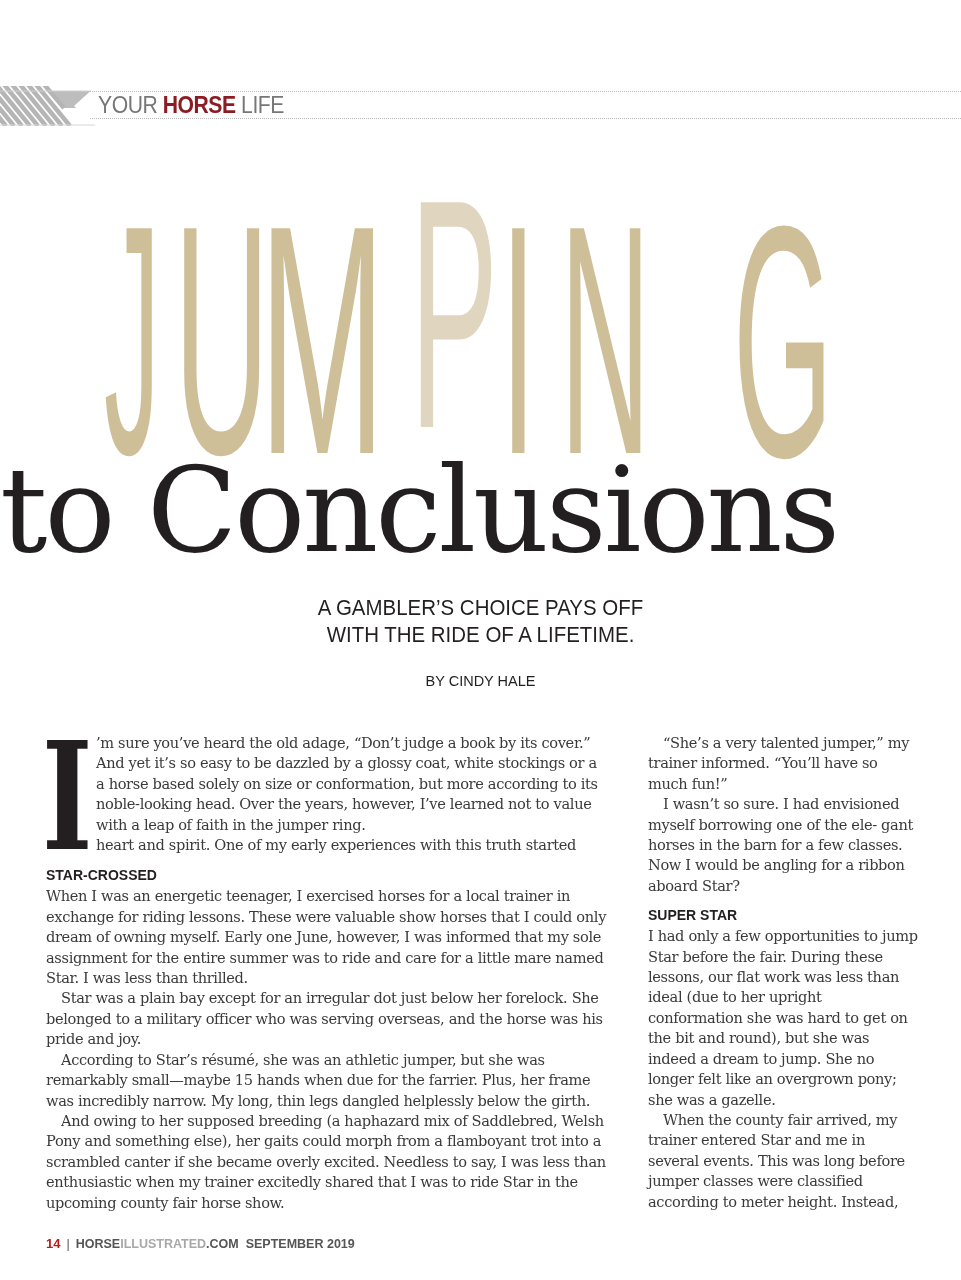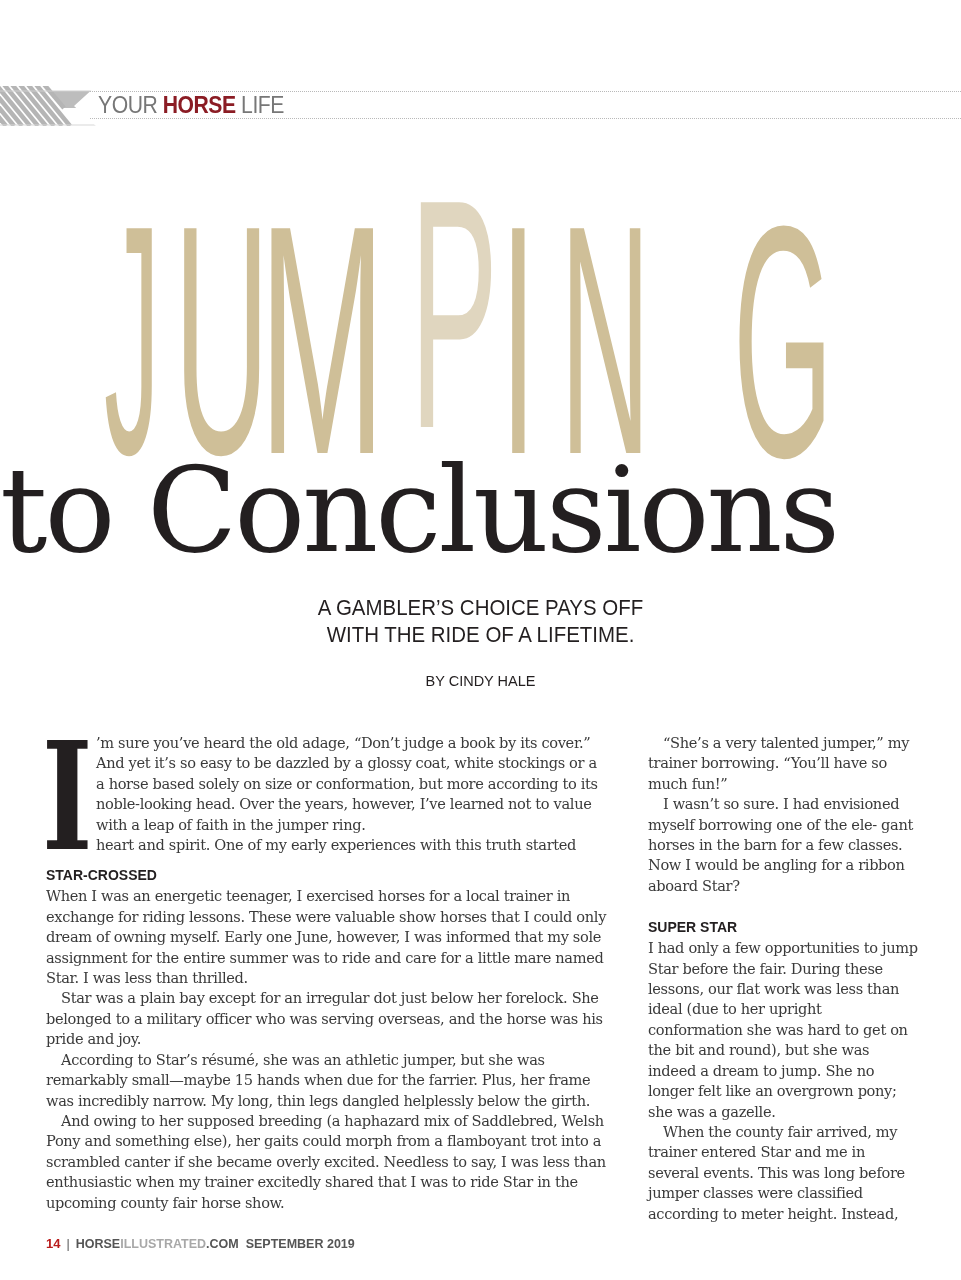--- a/index.html
+++ b/index.html
@@ -33,21 +33,21 @@
     .col-right { left: 648px; top: 733px; width: 272px; }
     .col p { margin: 0; text-indent: 15px; }
     .col p.noindent { text-indent: 0; }
     .line { display: block; white-space: nowrap; }
 
     .dropcap-wrap { position: relative; }
     .dropcap { position: absolute; left: -4px; top: -12px; font-family: "DejaVu Serif", serif; font-weight: bold; font-size: 150px; line-height: 150px; color: #231f20; transform: scaleX(0.72); transform-origin: left top; }
     .dropcap-text { padding-left: 50px; }
 
     .subhead { font-family: "Liberation Sans", sans-serif; font-weight: bold; font-size: 14px; line-height: 21px; color: #231f20; margin: 10px 0 0 0; letter-spacing: 0px; text-indent: 0; }
-    .col-right .subhead { margin-top: 21px; }
+    .col-right .subhead { margin-top: 9px; }
 
     
     .footer { position: absolute; left: 46px; top: 1236px; font-family: "Liberation Sans", sans-serif; font-weight: bold; font-size: 12.5px; line-height: 16px; color: #555; white-space: nowrap; }
     .footer .pg { color: #b91c1c; font-size: 13px; }
     .footer .sep { color: #555; margin: 0 6px; font-weight: normal; }
     .footer .site-a { color: #555; }
     .footer .site-b { color: #a8a8a8; }
     .footer .site-c { color: #555; }
     .footer .date { margin-left: 7px; color: #555; }
   </style>
@@ -121,21 +121,21 @@
     </div>
   </div>
   <div class="subhead">STAR-CROSSED</div>
   <p class="noindent">When I was an energetic teenager, I exercised horses for a local trainer in exchange for riding lessons. These were valuable show horses that I could only dream of owning myself. Early one June, however, I was informed that my sole assignment for the entire summer was to ride and care for a little mare named Star. I was less than thrilled.</p>
   <p>Star was a plain bay except for an irregular dot just below her forelock. She belonged to a military officer who was serving overseas, and the horse was his pride and joy.</p>
   <p>According to Star’s résumé, she was an athletic jumper, but she was remarkably small—maybe 15 hands when due for the farrier. Plus, her frame was incredibly narrow. My long, thin legs dangled helplessly below the girth.</p>
   <p>And owing to her supposed breeding (a haphazard mix of Saddlebred, Welsh Pony and something else), her gaits could morph from a flamboyant trot into a scrambled canter if she became overly excited. Needless to say, I was less than enthusiastic when my trainer excitedly shared that I was to ride Star in the upcoming county fair horse show.</p>
 </div>
 
 <div class="col col-right">
-  <p>“She’s a very talented jumper,” my trainer borrowing. “You’ll have so much fun!”</p>
+  <p>“She’s a very talented jumper,” my trainer informed. “You’ll have so much fun!”</p>
   <p>I wasn’t so sure. I had envisioned myself borrowing one of the ele- gant horses in the barn for a few classes. Now I would be angling for a ribbon aboard Star?</p>
   <div class="subhead">SUPER STAR</div>
   <p class="noindent">I had only a few opportunities to jump Star before the fair. During these lessons, our flat work was less than ideal (due to her upright conformation she was hard to get on the bit and round), but she was indeed a dream to jump. She no longer felt like an overgrown pony; she was a gazelle.</p>
   <p>When the county fair arrived, my trainer entered Star and me in several events. This was long before jumper classes were classified according to meter height. Instead,</p>
 </div>
 
 <div class="footer">
   <span class="pg">14</span><span class="sep">|</span><span class="site-a">HORSE</span><span class="site-b">ILLUSTRATED</span><span class="site-c">.COM</span><span class="date">SEPTEMBER 2019</span>
 </div>
 

